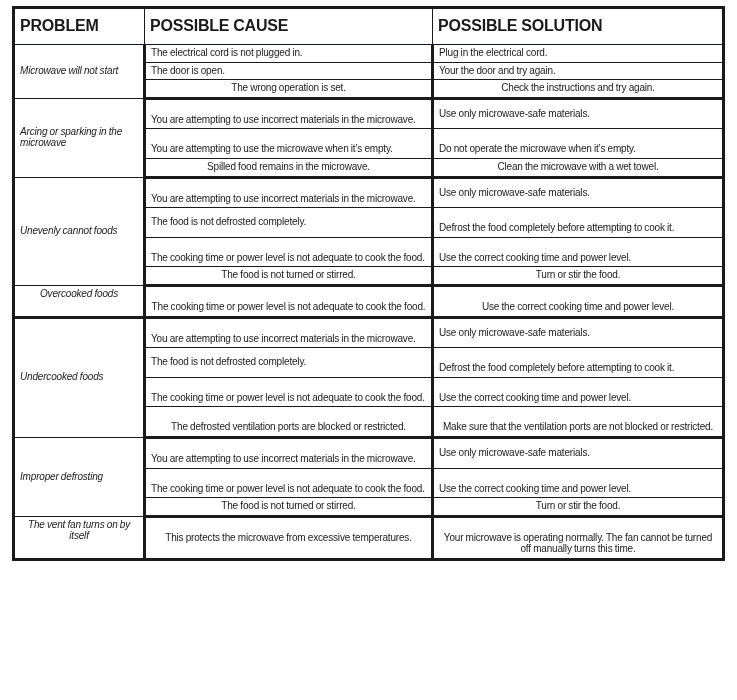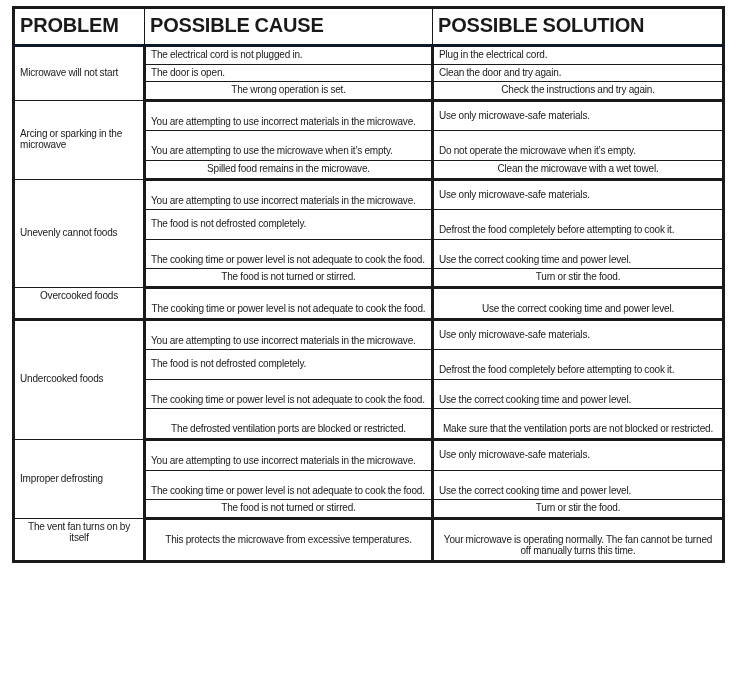--- a/index.html
+++ b/index.html
@@ -37,31 +37,32 @@
     line-height: 1.16;
     text-align: left;
     vertical-align: middle;
     letter-spacing: -0.18px;
     word-spacing: -0.3px;
     background: #ffffff;
   }
 
   thead th {
     font-weight: bold;
-    font-size: 20px;
+    font-size: 16px;
     letter-spacing: -0.2px;
     height: 30px;
     vertical-align: middle;
-    border-bottom: 3px solid #0f172a;
+    border-bottom: 1px solid #0f172a;
   }
 
   
   td.problem-cell {
     border-right: 3px solid #1a1a1a;
     vertical-align: middle;
+    font-style: italic;
   }
   td.problem-cell.top-aligned {
     vertical-align: top;
   }
 
   
   tr.section-end > td {
     border-bottom: 3px solid #1a1a1a;
     text-align: center;
   }
@@ -93,21 +94,21 @@
     </tr>
   </thead>
   <tbody id="table-body">
       <tr>
         <td class="problem-cell" rowspan="3">Microwave will not start</td>
         <td class="cause-cell">The electrical cord is not plugged in.</td>
         <td class="solution-cell">Plug in the electrical cord.</td>
       </tr>
       <tr>
         <td class="cause-cell">The door is open.</td>
-        <td class="solution-cell">Clean the door and try again.</td>
+        <td class="solution-cell">Your the door and try again.</td>
       </tr>
       <tr class="section-end">
         <td class="cause-cell">The wrong operation is set.</td>
         <td class="solution-cell">Check the instructions and try again.</td>
       </tr>
       <tr>
         <td class="problem-cell" rowspan="3">Arcing or sparking in the microwave</td>
         <td class="cause-cell multiline">You are attempting to use incorrect materials in the microwave.</td>
         <td class="solution-cell">Use only microwave-safe materials.</td>
       </tr>

